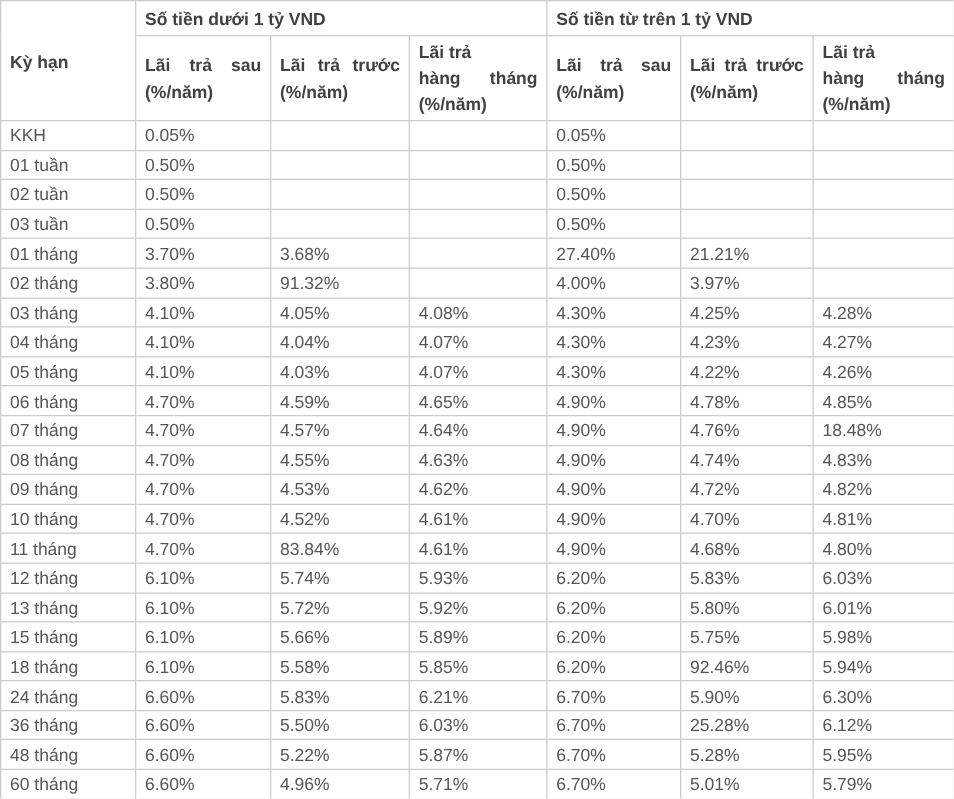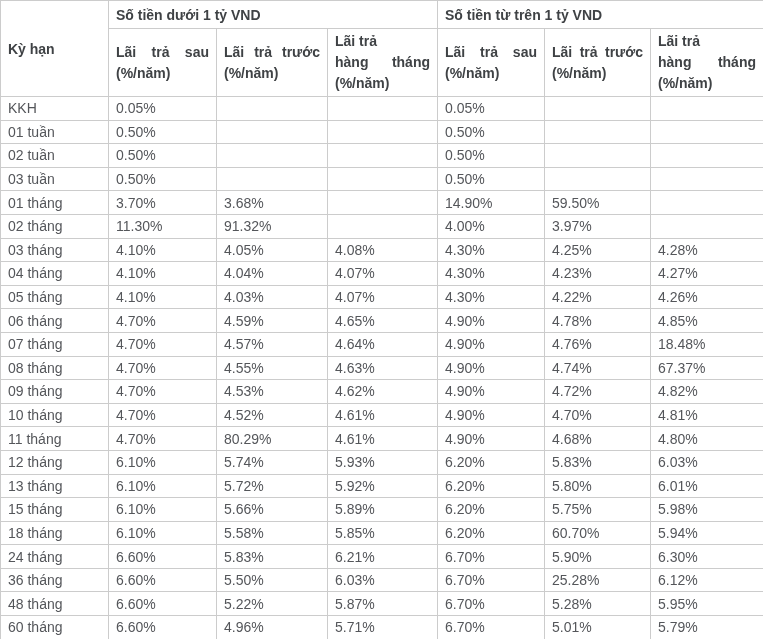--- a/index.html
+++ b/index.html
@@ -117,27 +117,27 @@
           <td></td>
           <td>0.50%</td>
           <td></td>
           <td></td>
         </tr>
         <tr>
           <td>01 tháng</td>
           <td>3.70%</td>
           <td>3.68%</td>
           <td></td>
-          <td>14.90%</td>
-          <td>59.50%</td>
+          <td>27.40%</td>
+          <td>21.21%</td>
           <td></td>
         </tr>
         <tr>
           <td>02 tháng</td>
-          <td>11.30%</td>
+          <td>3.80%</td>
           <td>91.32%</td>
           <td></td>
           <td>4.00%</td>
           <td>3.97%</td>
           <td></td>
         </tr>
         <tr>
           <td>03 tháng</td>
           <td>4.10%</td>
           <td>4.05%</td>
@@ -182,21 +182,21 @@
           <td>4.76%</td>
           <td>18.48%</td>
         </tr>
         <tr>
           <td>08 tháng</td>
           <td>4.70%</td>
           <td>4.55%</td>
           <td>4.63%</td>
           <td>4.90%</td>
           <td>4.74%</td>
-          <td>67.37%</td>
+          <td>4.83%</td>
         </tr>
         <tr>
           <td>09 tháng</td>
           <td>4.70%</td>
           <td>4.53%</td>
           <td>4.62%</td>
           <td>4.90%</td>
           <td>4.72%</td>
           <td>4.82%</td>
         </tr>
@@ -205,21 +205,21 @@
           <td>4.70%</td>
           <td>4.52%</td>
           <td>4.61%</td>
           <td>4.90%</td>
           <td>4.70%</td>
           <td>4.81%</td>
         </tr>
         <tr>
           <td>11 tháng</td>
           <td>4.70%</td>
-          <td>80.29%</td>
+          <td>83.84%</td>
           <td>4.61%</td>
           <td>4.90%</td>
           <td>4.68%</td>
           <td>4.80%</td>
         </tr>
         <tr>
           <td>12 tháng</td>
           <td>6.10%</td>
           <td>5.74%</td>
           <td>5.93%</td>
@@ -244,21 +244,21 @@
           <td>6.20%</td>
           <td>5.75%</td>
           <td>5.98%</td>
         </tr>
         <tr>
           <td>18 tháng</td>
           <td>6.10%</td>
           <td>5.58%</td>
           <td>5.85%</td>
           <td>6.20%</td>
-          <td>60.70%</td>
+          <td>92.46%</td>
           <td>5.94%</td>
         </tr>
         <tr>
           <td>24 tháng</td>
           <td>6.60%</td>
           <td>5.83%</td>
           <td>6.21%</td>
           <td>6.70%</td>
           <td>5.90%</td>
           <td>6.30%</td>

